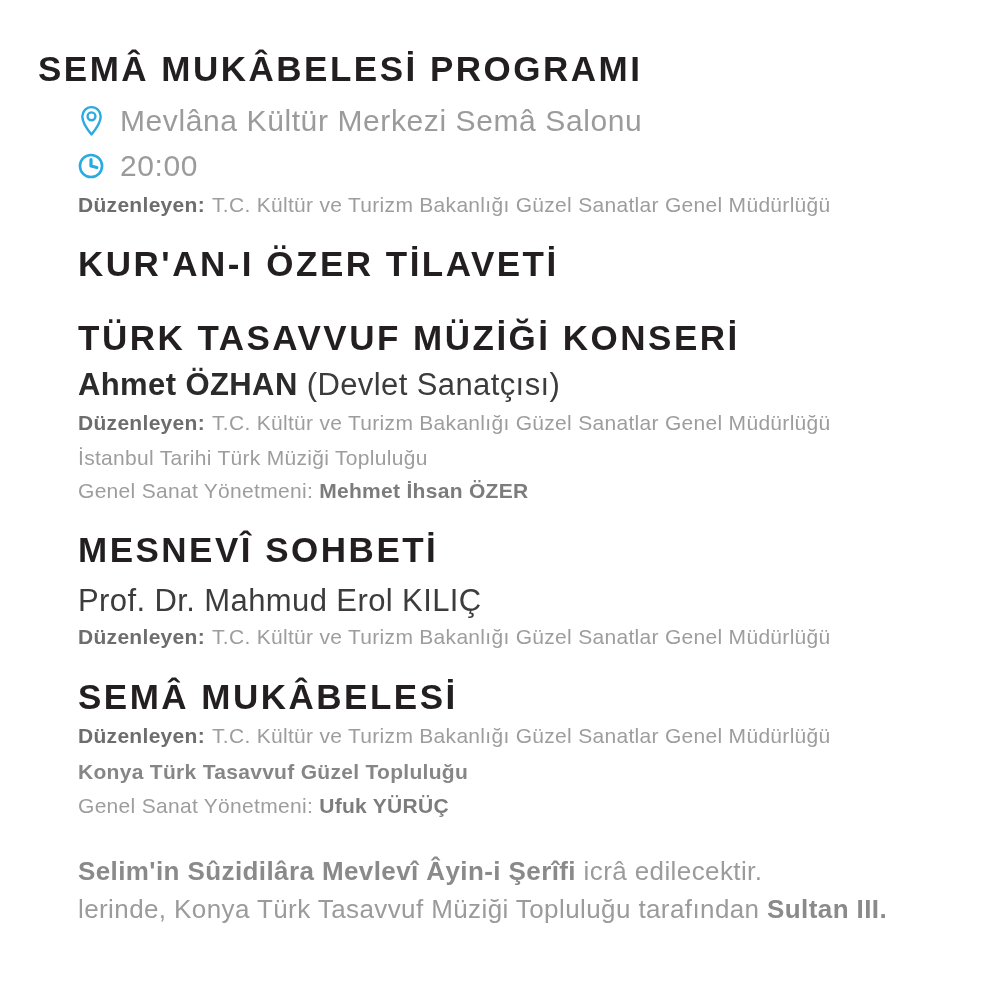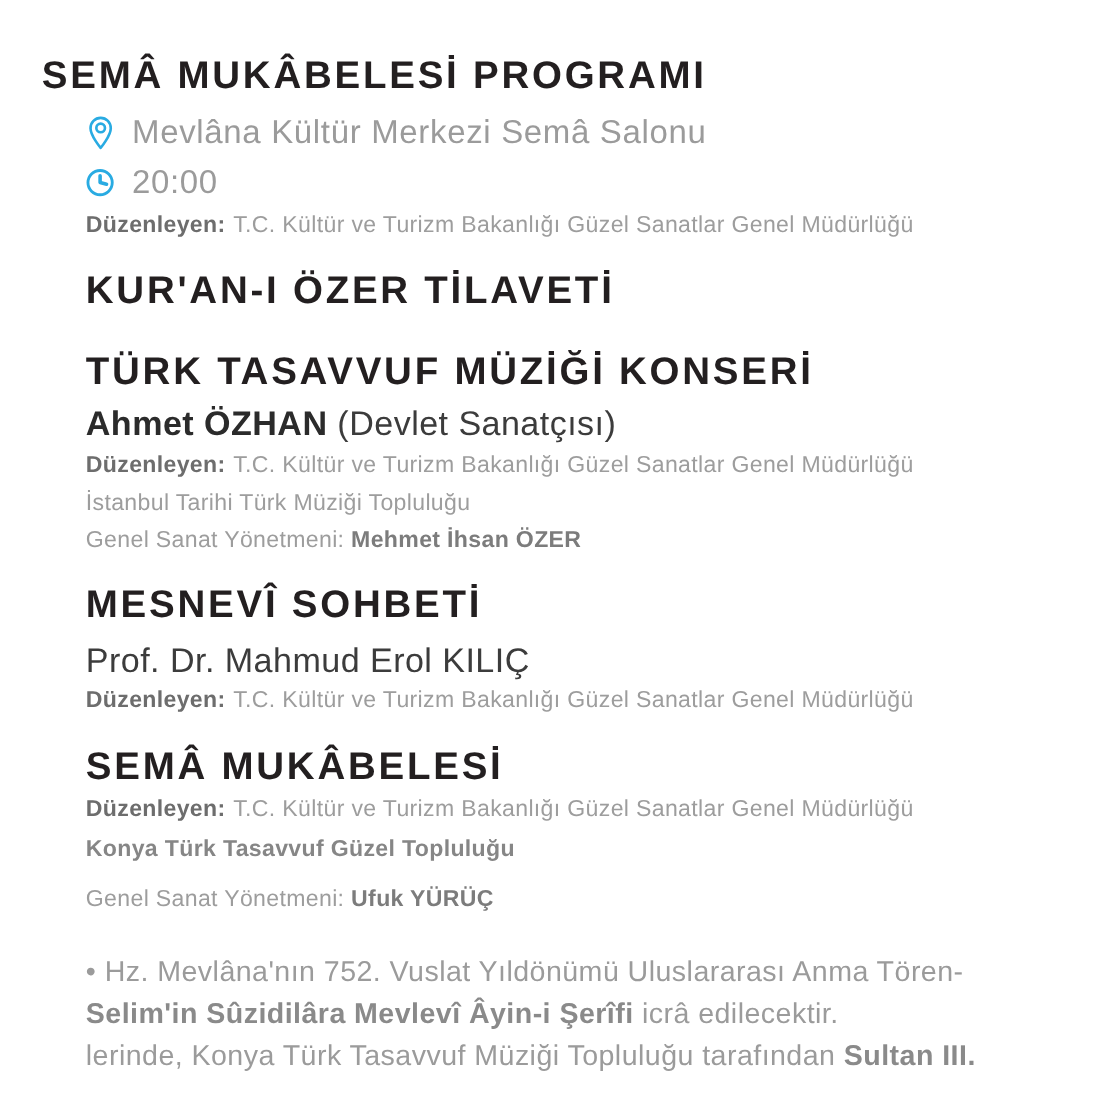--- a/index.html
+++ b/index.html
@@ -73,21 +73,21 @@
   .mt-perf  { margin-top: 8px; }
   .mt-org2  { margin-top: 6px; }
   .mt-ens1  { margin-top: 9px; }
   .mt-dir1  { margin-top: 7px; }
   .mt-h3    { margin-top: 26px; }
   .mt-perf2 { margin-top: 12px; }
   .mt-org3  { margin-top: 4px; }
   .mt-h4    { margin-top: 27px; }
   .mt-org4  { margin-top: 6px; }
   .mt-ens2  { margin-top: 10px; }
-  .mt-dir2  { margin-top: 20px; }
+  .mt-dir2  { margin-top: 8px; }
 
   
   .performer {
     font-size: 31px;
     line-height: 38px;
     color: #3c3c3c;
     letter-spacing: 0.4px;
     white-space: nowrap;
   }
   .performer .p-name { font-weight: 600; color: #2b2b2b; }
@@ -166,19 +166,18 @@
     <div class="meta mt-org4">
       <span class="label">Düzenleyen:</span><span class="value">T.C. Kültür ve Turizm Bakanlığı Güzel Sanatlar Genel Müdürlüğü</span>
     </div>
     <div class="meta bold-line mt-ens2">Konya Türk Tasavvuf Güzel Topluluğu</div>
     <div class="meta mt-dir2">
       <span>Genel Sanat Yönetmeni:</span>
       <span class="strong-name">Ufuk YÜRÜÇ</span>
     </div>
 
     <div class="note">
-      <div class="note-line">• Hz. Mevlâna'nın 752. Vuslat Yıldönümü Uluslararası Anma Tören-</div>
       <div class="note-line"><span class="n-bold">Selim'in Sûzidilâra Mevlevî Âyin-i Şerîfi</span><span> icrâ edilecektir.</span></div>
       <div class="note-line"><span>lerinde, Konya Türk Tasavvuf Müziği Topluluğu tarafından </span><span class="n-bold">Sultan III.</span></div>
     </div>
 
   </div>
 </div>
 
 </body></html>

